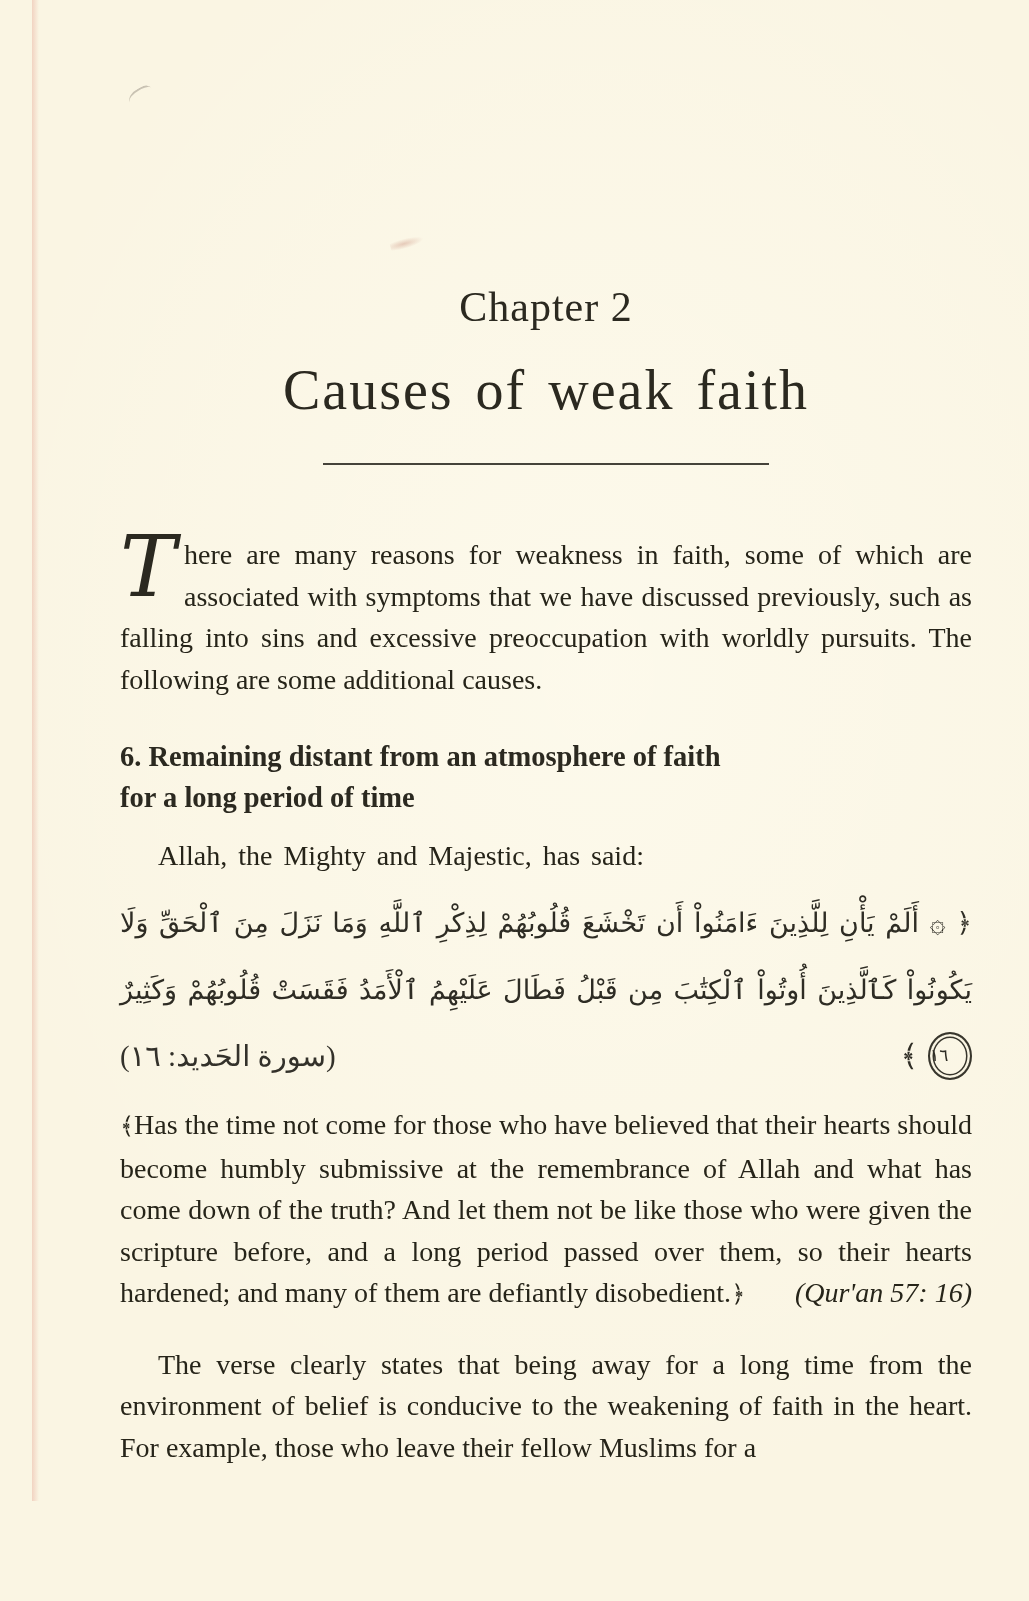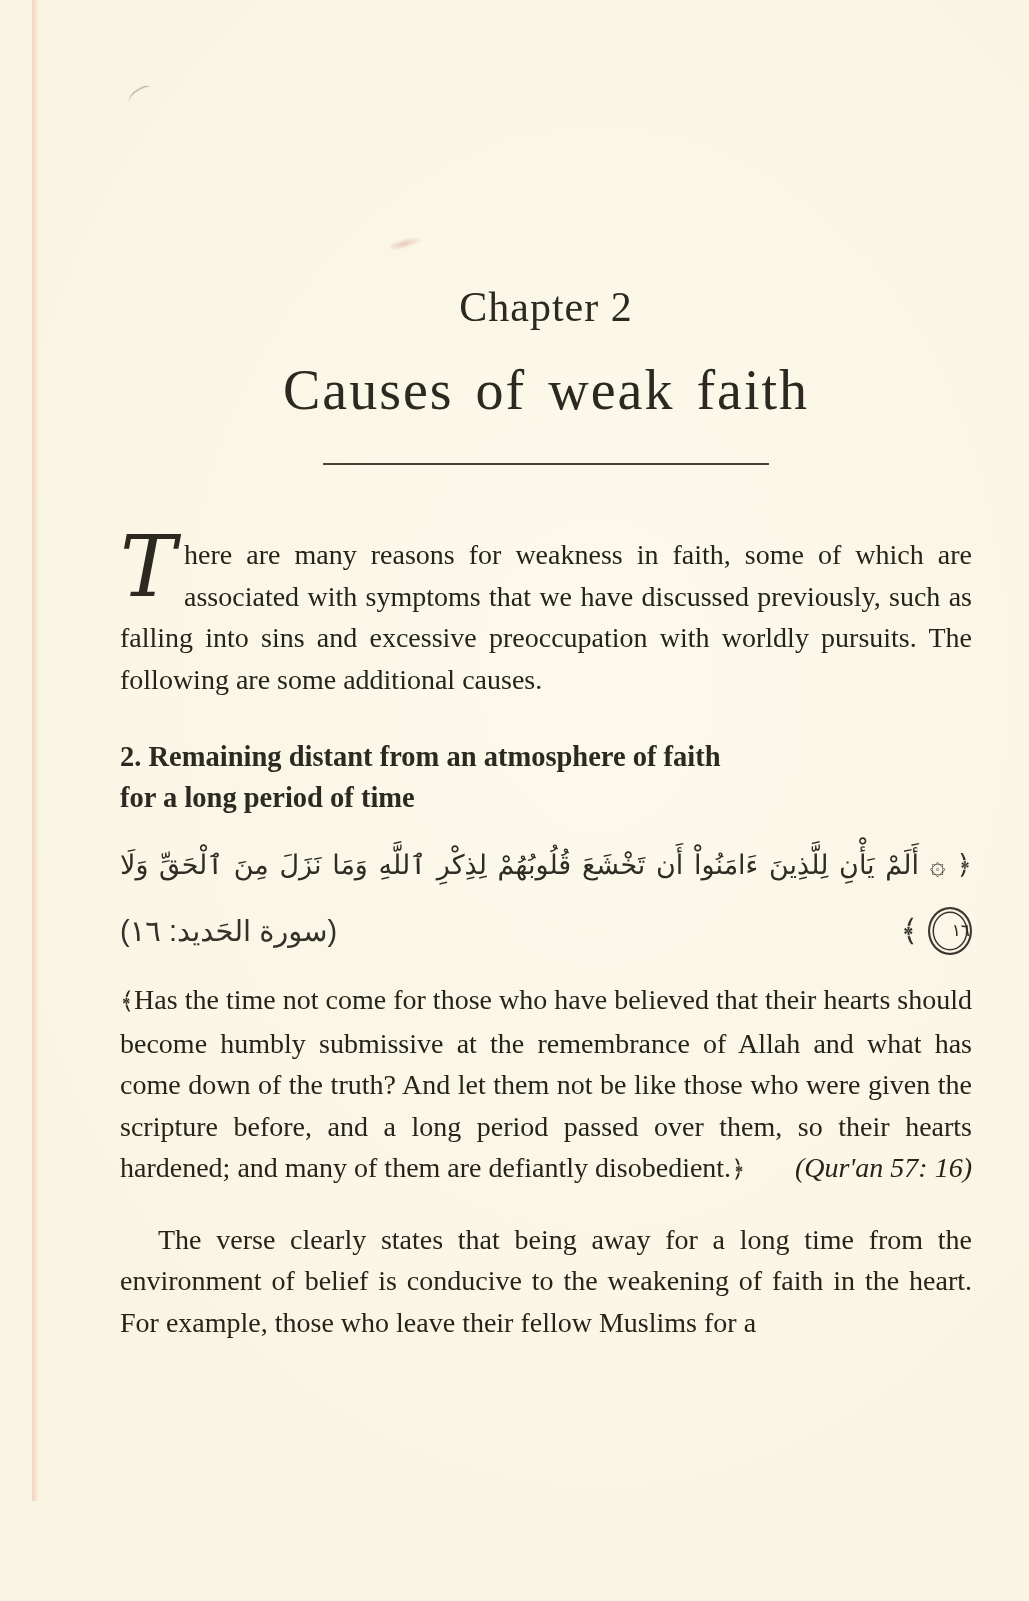--- a/index.html
+++ b/index.html
@@ -104,21 +104,21 @@
     margin-top: 17px;
     font-size: 28px;
     line-height: 41px;
     text-indent: 38px;
     word-spacing: 4px;
   }
 
   .arabic-block {
     direction: rtl;
     margin-top: 14px;
-    font-family: Liberation Sans, sans-serif;
+    font-family: Liberation Serif, serif;
     color: #2e2c24;
   }
   .arabic-line {
     font-size: 27px;
     line-height: 67px;
     text-align: justify;
     text-align-last: justify;
     white-space: nowrap;
   }
   .arabic-last-row {
@@ -130,21 +130,21 @@
   }
   .arabic-tail {
     display: inline-flex;
     align-items: center;
     gap: 10px;
     font-size: 27px;
   }
   .verse-medallion {
     display: inline-flex;
     align-items: center;
-    justify-content: flex-start;
+    justify-content: flex-end;
     width: 40px;
     height: 44px;
     border: 2px solid #37352c;
     border-radius: 50%;
     box-shadow: inset 0 0 0 2.5px #faf5e3, inset 0 0 0 4px #37352c;
     font-size: 17px;
     flex: none;
   }
   .ornate-bracket {
     font-size: 30px;
@@ -189,25 +189,27 @@
   <div class="speck"></div>
 
   <div class="title-block">
     <div class="chapter-label">Chapter 2</div>
     <div class="chapter-title">Causes of weak faith</div>
     <hr class="title-rule">
   </div>
 
   <p class="intro"><span class="dropcap">T</span><span>here are many reasons for weakness in faith, some of which are associated with symptoms that we have discussed previously, such as falling into sins and excessive preoccupation with worldly pursuits. The following are some additional causes.</span></p>
 
-  <div class="section-heading">2. Remaining distant from an atmosphere of faith for a long period of time</div>
-
+  <div class="section-heading">6. Remaining distant from an atmosphere of faith for a long period of time</div>
+
+  <div class="lead-in">Allah, the Mighty and Majestic, has said:</div>
 
   <div class="arabic-block">
     <div class="arabic-line">﴿ ۞ أَلَمْ يَأْنِ لِلَّذِينَ ءَامَنُواْ أَن تَخْشَعَ قُلُوبُهُمْ لِذِكْرِ ٱللَّهِ وَمَا نَزَلَ مِنَ ٱلْحَقِّ وَلَا</div>
+    <div class="arabic-line">يَكُونُواْ كَٱلَّذِينَ أُوتُواْ ٱلْكِتَٰبَ مِن قَبْلُ فَطَالَ عَلَيْهِمُ ٱلْأَمَدُ فَقَسَتْ قُلُوبُهُمْ وَكَثِيرٌ</div>
     <div class="arabic-last-row">
       <span class="arabic-tail">
         <span class="verse-medallion">
             <span>١٦</span>
           </span>
         <span class="ornate-bracket">﴾</span>
       </span>
       <span class="sura-reference">(سورة الحَديد: ١٦)</span>
     </div>
   </div>

